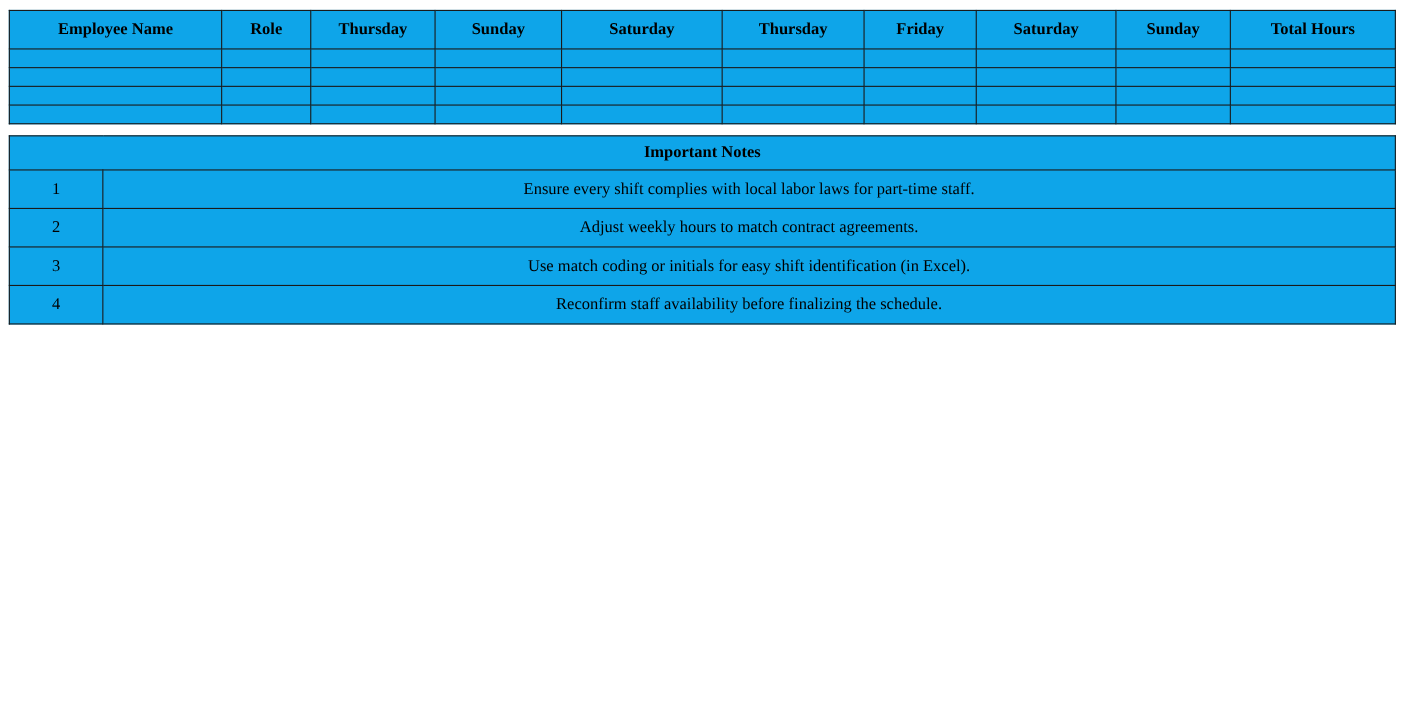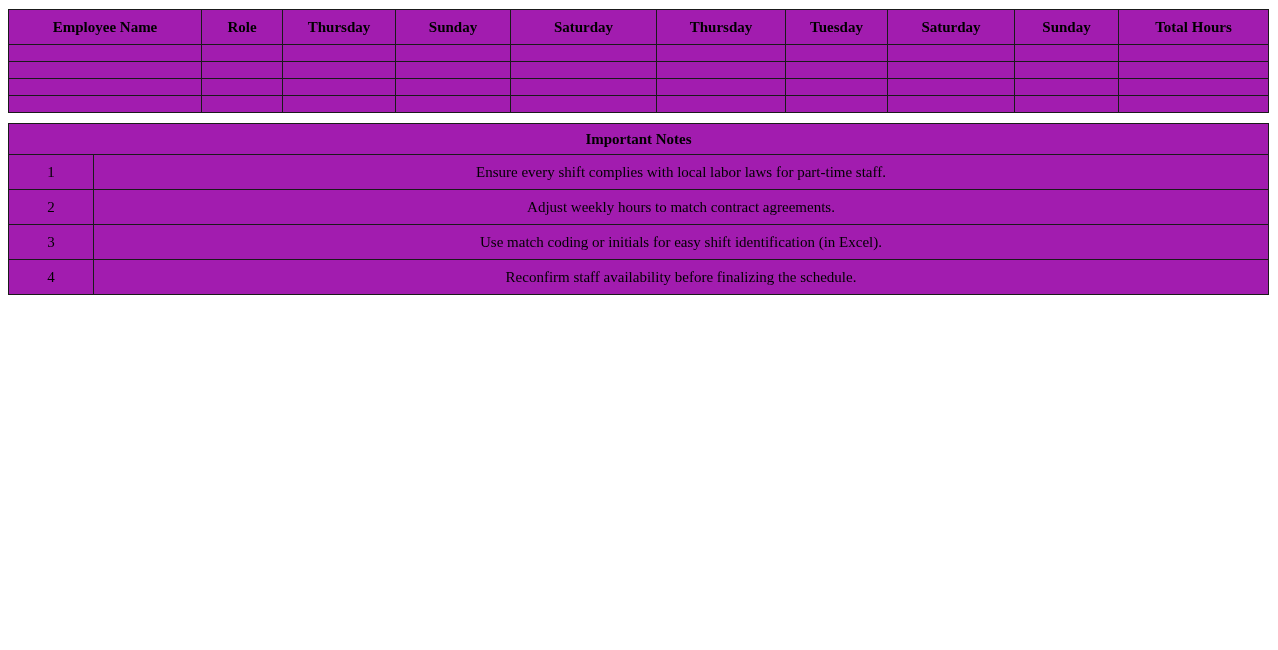--- a/index.html
+++ b/index.html
@@ -12,21 +12,21 @@
     padding: 9px 8px;
     width: 1278px;
     height: 650px;
     font-family: "Liberation Serif", "DejaVu Serif", serif;
     color: #000000;
   }
   table {
     border-collapse: collapse;
     table-layout: fixed;
     width: 1260px;
-    background: #a21caf;
+    background: #0ea5e9;
   }
   th, td {
     border: 1px solid #1a1a1a;
     text-align: center;
     vertical-align: middle;
     font-size: 15px;
     padding: 0 4px;
     overflow: hidden;
     white-space: nowrap;
   }
@@ -58,21 +58,21 @@
     <col style="width:150px">
   </colgroup>
   <tbody>
     <tr class="header-row">
       <th>Employee Name</th>
       <th>Role</th>
       <th>Thursday</th>
       <th>Sunday</th>
       <th>Saturday</th>
       <th>Thursday</th>
-      <th>Tuesday</th>
+      <th>Friday</th>
       <th>Saturday</th>
       <th>Sunday</th>
       <th>Total Hours</th>
     </tr>
     <tr class="empty-row">
       <td></td>
         <td></td>
         <td></td>
         <td></td>
         <td></td>

